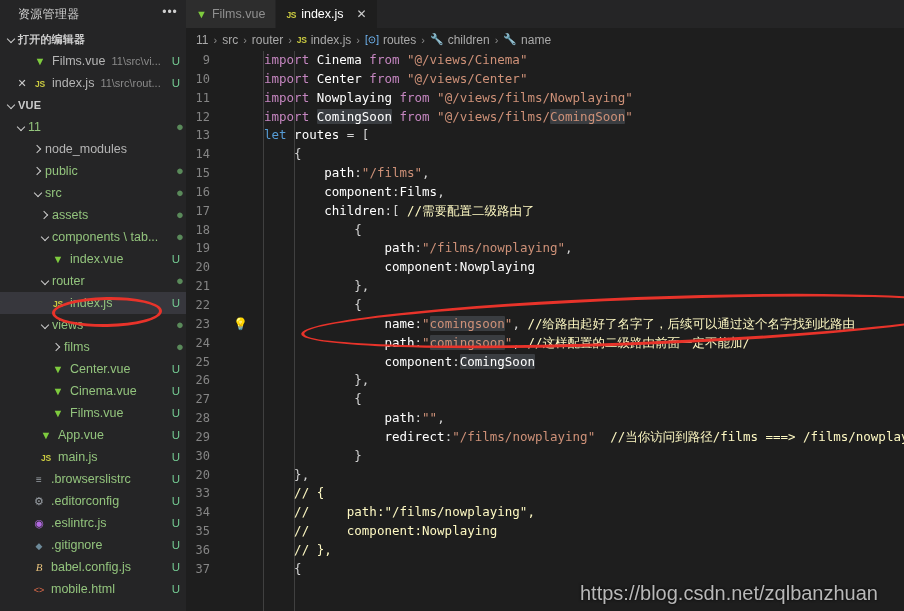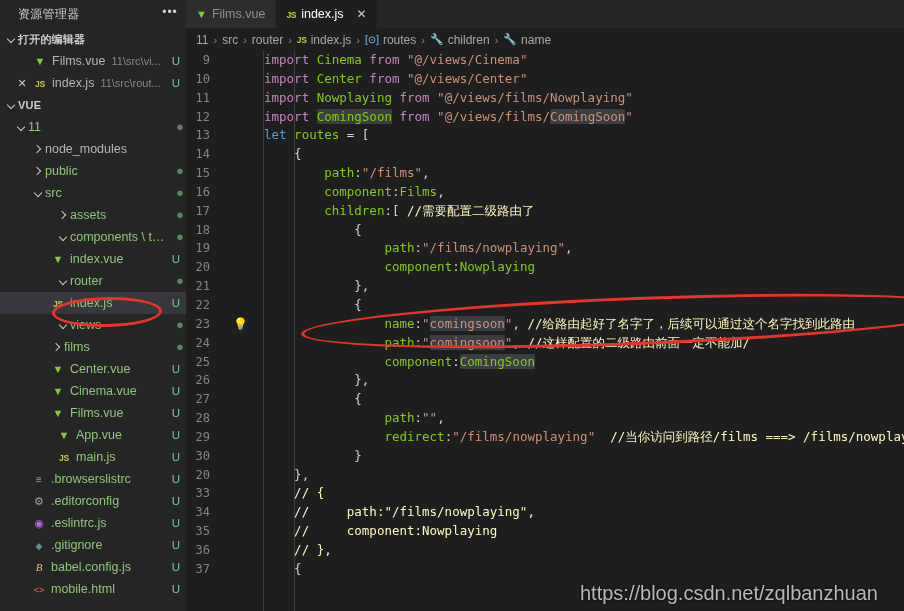--- a/index.html
+++ b/index.html
@@ -68,21 +68,21 @@
   .row .xclose { width: 16px; text-align: center; color: #cccccc; font-size: 11px;
                  margin-right: 2px; }
 
   .vue-ic { color: #7ecb3e; font-size: 11px; }
   .js-ic  { color: #cbcb41; font-size: 8.5px; font-weight: bold;
             font-family: "Liberation Sans", sans-serif; letter-spacing: -.3px;}
   .name-green { color: #93c47d; }
   .name-grey  { color: #b5b5b5; }
   .indent-1 { padding-left: 14px; }
   .indent-2 { padding-left: 31px; }
-  .indent-3 { padding-left: 56px; }
+  .indent-3 { padding-left: 38px; }
   .indent-4 { padding-left: 50px; }
 
   
   .main {
     flex: 1 1 auto; height: 611px; position: relative;
     background: #1e1e1e; overflow: hidden;
   }
   .tabbar { height: 28px; background: #252526; display: flex; }
   .tab {
     height: 28px; display: flex; align-items: center; gap: 5px;
@@ -114,21 +114,21 @@
     color: #858585; font-size: 12px;
   }
   .glyph { flex: 0 0 22px; text-align: center; position: relative; }
   .bulb { color: #fdd835; font-size: 12px; line-height: 18.85px; }
   .fold-col { flex: 0 0 12px; }
   .codetext { flex: 1 1 auto; position: relative; }
 
   
   .k   { color: #569cd6; }  
   .kp  { color: #c586c0; }  
-  .id  { color: #84cc16; }  
+  .id  { color: #ffffff; }  
   .str { color: #ce9178; }  
   .pun { color: #d4d4d4; }  
   .cmt { color: #fef9c3; }  
   .hl  { background: #3a3d41; border-radius: 1px; }
 
   .indent-guide {
     position: absolute; top: 0; bottom: 0; width: 1px; background: #404040;
   }
 
   .watermark {

